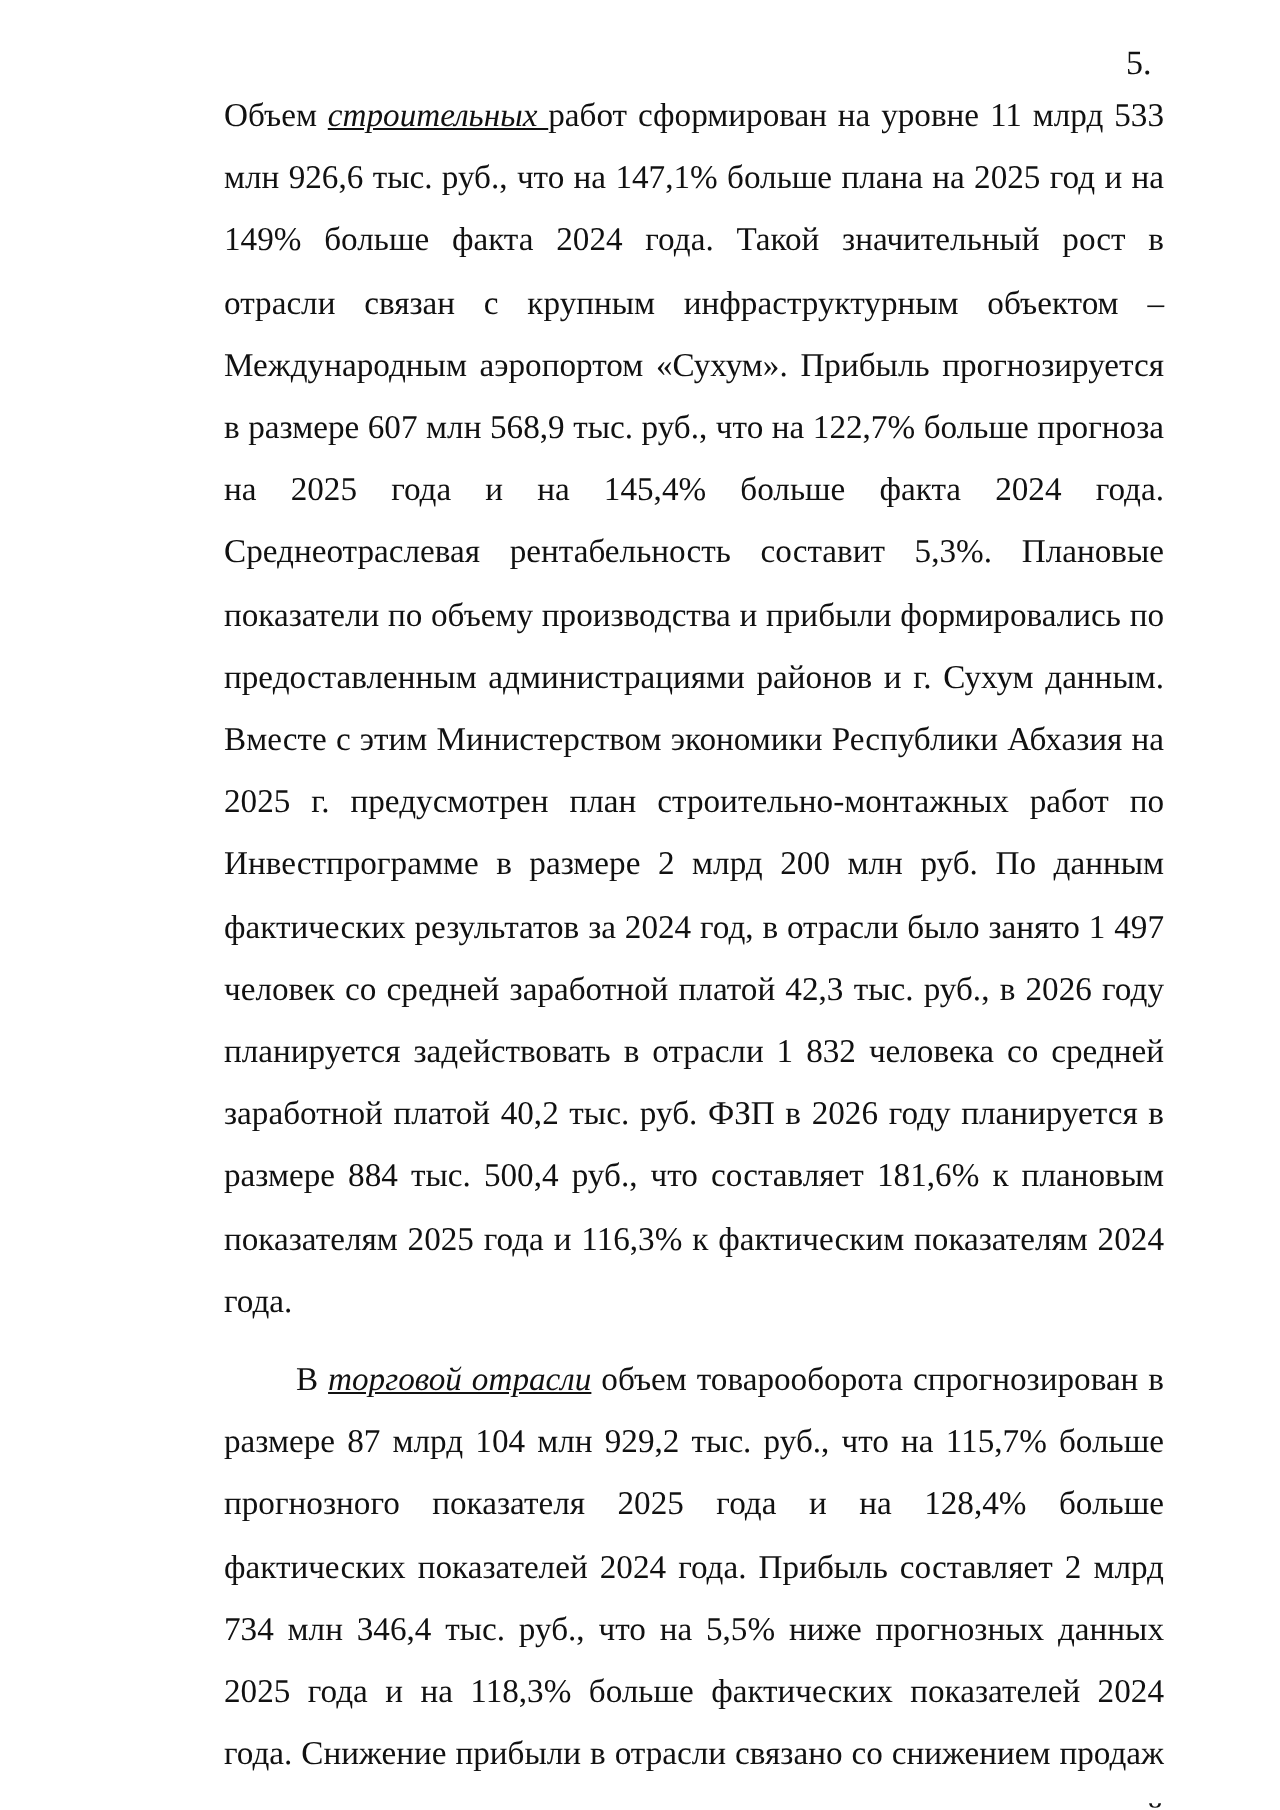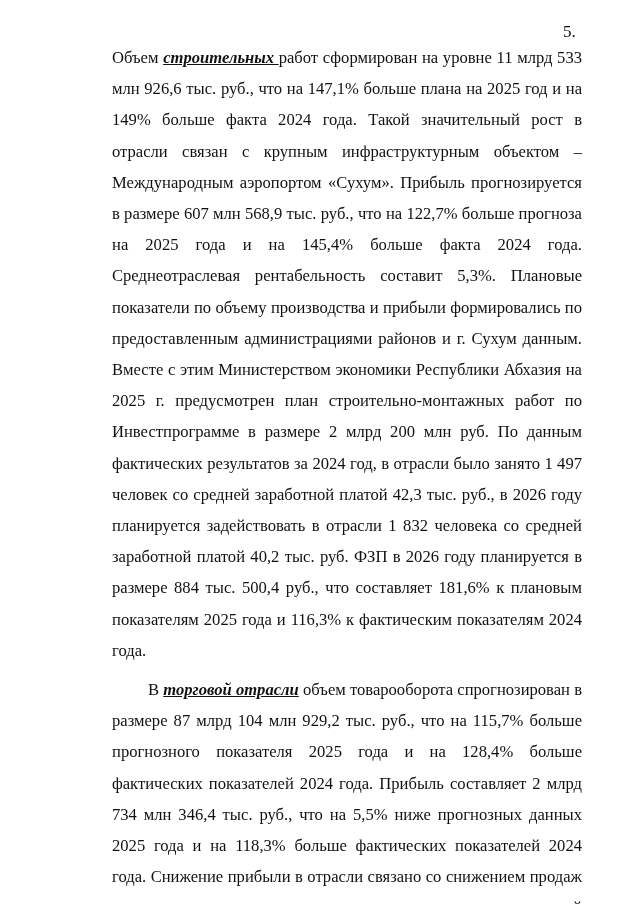--- a/index.html
+++ b/index.html
@@ -8,21 +8,21 @@
     position: absolute; top: 22px; left: 563px;
     font-family: "Liberation Serif", serif; font-size: 17px;
   }
   .text {
     position: absolute; top: 42px; left: 112px; width: 470px;
     font-family: "Liberation Serif", serif; font-size: 16.6px;
     line-height: 31.2px; text-align: justify;
   }
   .text p { margin: 0; }
   .text p.indent { text-indent: 36px; margin-top: 8px; }
-  .emph { font-weight: bold; font-style: italic; text-decoration: underline; }
+  .emph { font-weight: normal; font-style: italic; text-decoration: underline; }
 </style>
 </head>
 <body>
 
 <div class="page-number">5.</div>
 
 <div class="text">
   <p><span>Объем </span><span class="emph">строительных </span><span> работ сформирован на уровне 11 млрд 533 млн 926,6 тыс. руб., что на 147,1% больше плана на 2025 год и на 149% больше факта 2024 года. Такой значительный рост в отрасли связан с крупным инфраструктурным объектом – Международным аэропортом «Сухум». Прибыль прогнозируется в размере 607 млн 568,9 тыс. руб., что на 122,7% больше прогноза на 2025 года и на 145,4% больше факта 2024 года. Среднеотраслевая рентабельность составит 5,3%. Плановые показатели по объему производства и прибыли формировались по предоставленным администрациями районов и г. Сухум данным. Вместе с этим Министерством экономики Республики Абхазия на 2025 г. предусмотрен план строительно-монтажных работ по Инвестпрограмме в размере 2 млрд 200 млн руб. По данным фактических результатов за 2024 год, в отрасли было занято 1 497 человек со средней заработной платой 42,3 тыс. руб.,  в 2026 году планируется задействовать в отрасли 1 832 человека со средней заработной платой 40,2 тыс. руб. ФЗП в 2026 году планируется в размере 884 тыс. 500,4 руб., что составляет 181,6% к плановым показателям 2025 года и 116,3% к фактическим показателям 2024 года.</span></p>
   <p class="indent"><span>В </span><span class="emph">торговой отрасли</span><span> объем товарооборота спрогнозирован в размере 87 млрд 104 млн 929,2 тыс. руб., что на 115,7% больше прогнозного показателя 2025 года и на 128,4% больше фактических показателей 2024 года. Прибыль составляет 2 млрд 734 млн 346,4 тыс. руб., что на 5,5% ниже прогнозных данных 2025 года и на 118,3% больше фактических показателей 2024 года. Снижение прибыли в отрасли связано со снижением продаж в топливном направлении, а также с производством и продажей винно-водочных изделий. Рентабельность отрасли составила 3,1%.</span></p>
 

